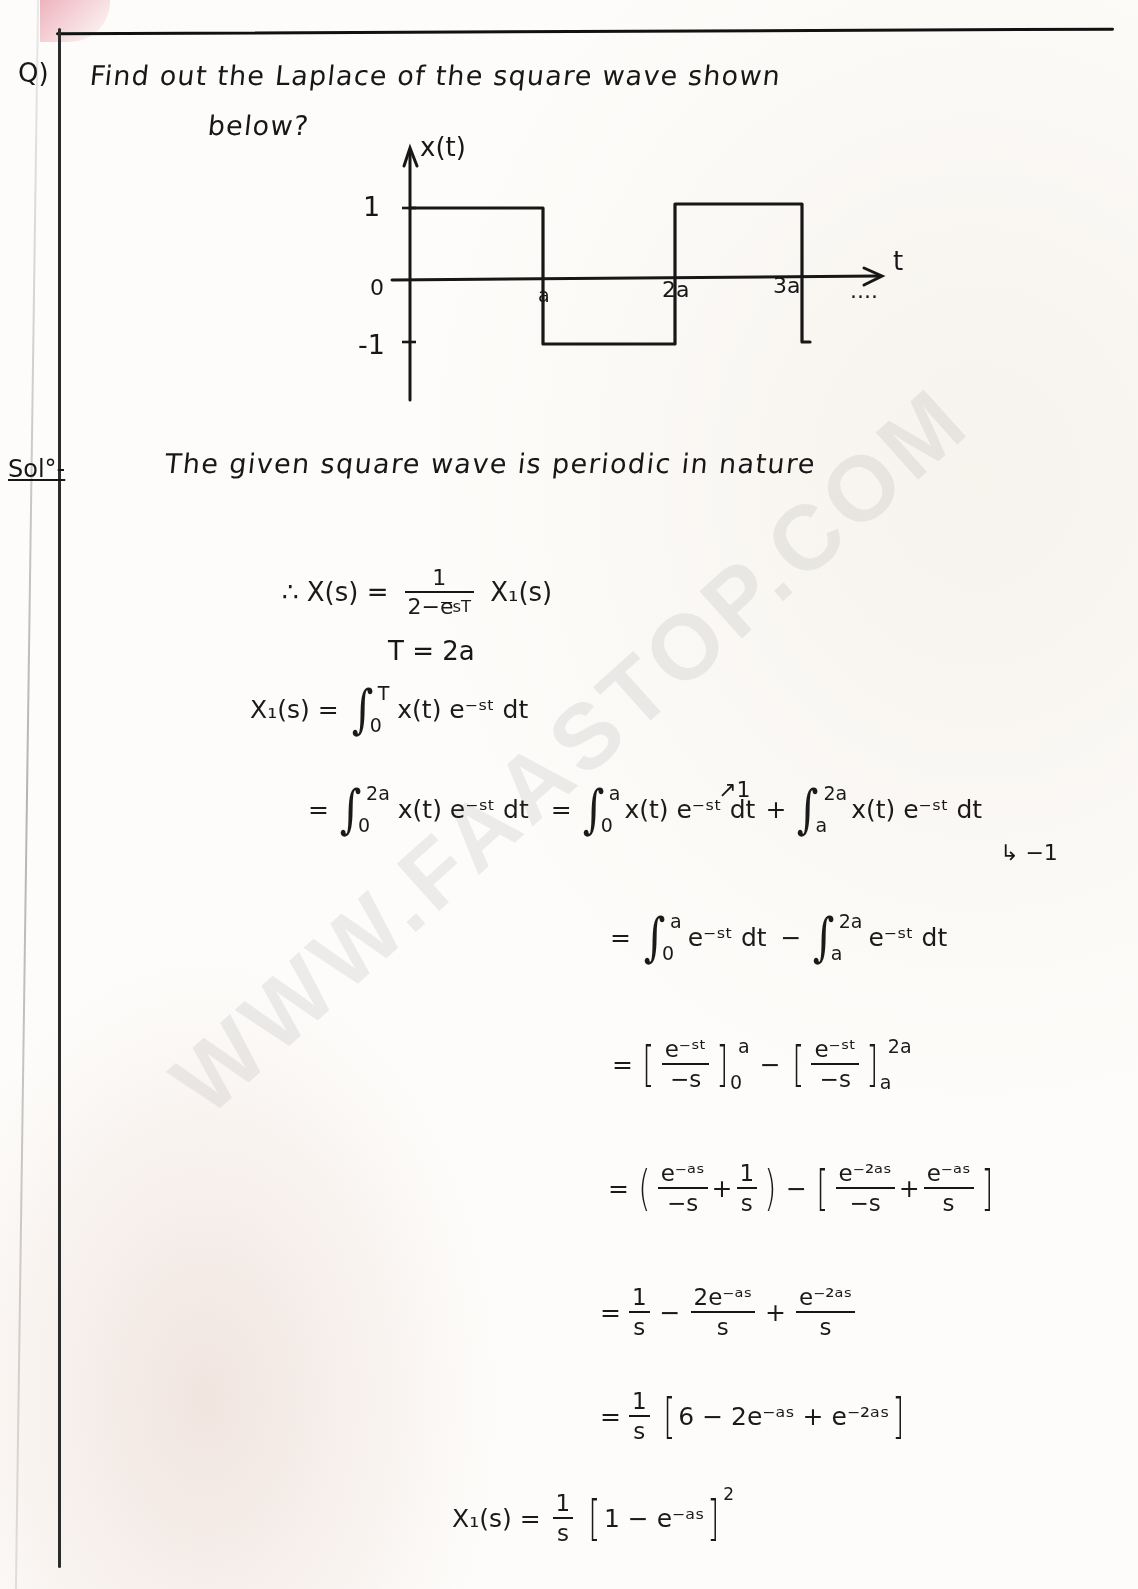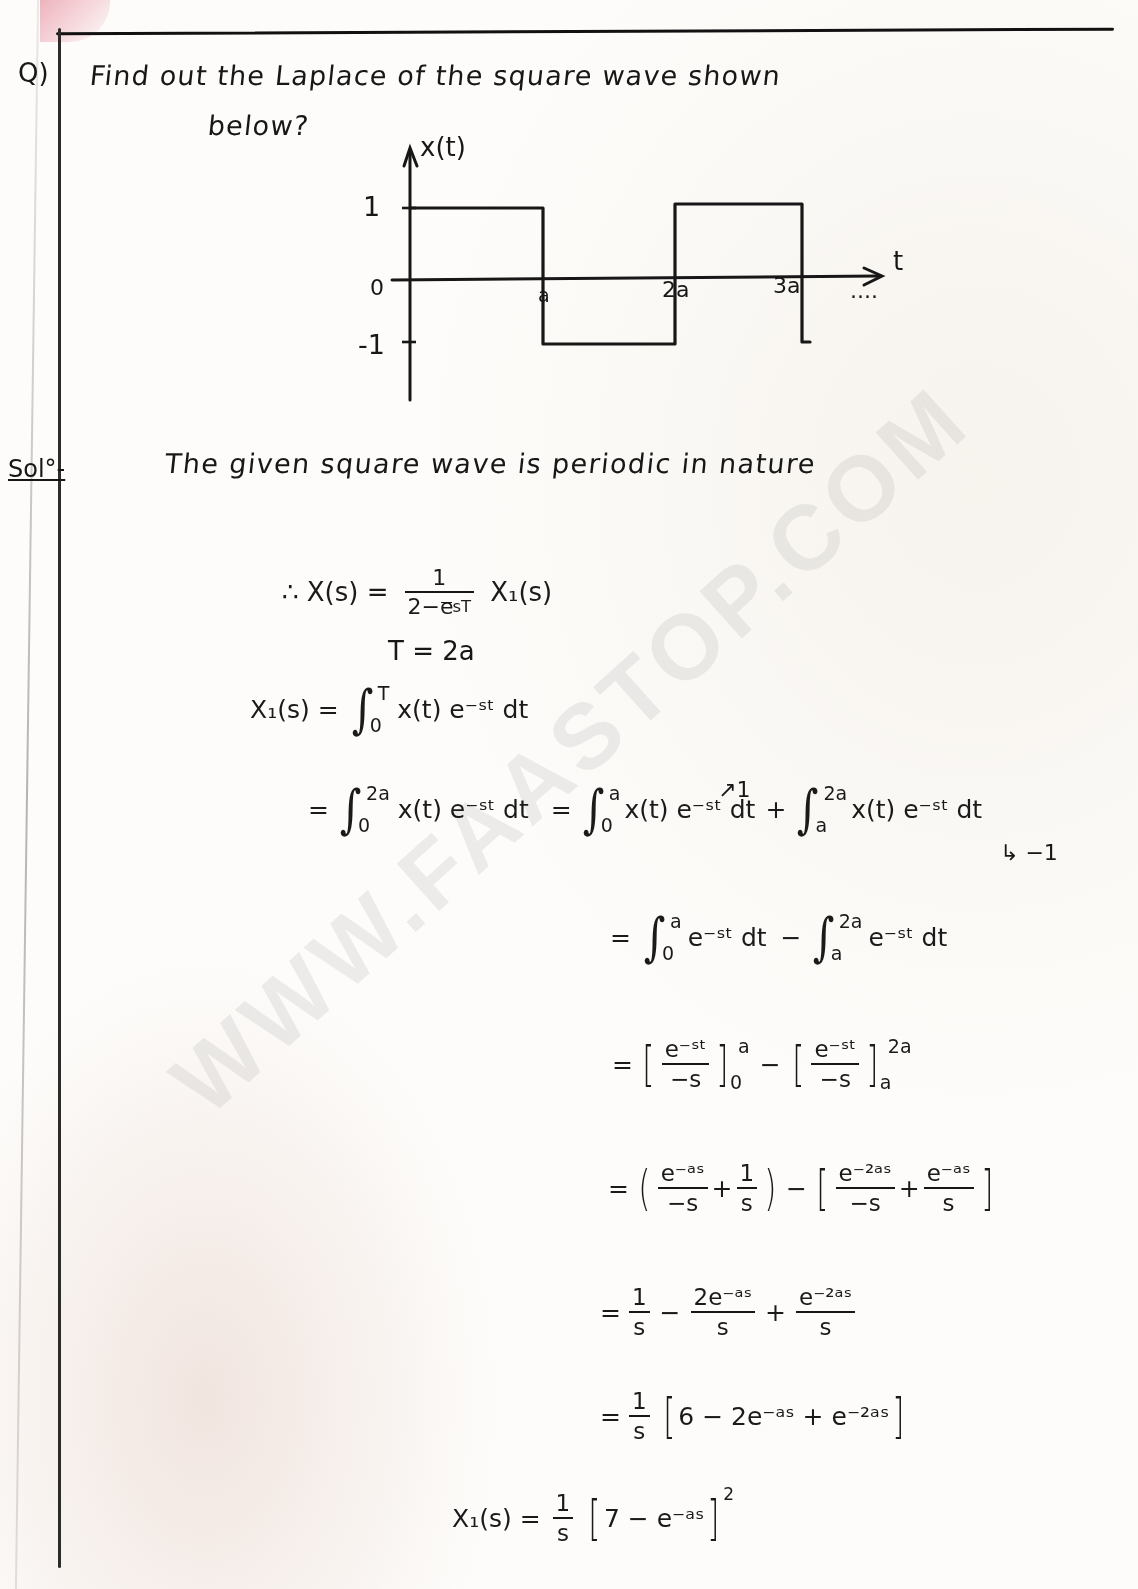--- a/index.html
+++ b/index.html
@@ -369,19 +369,19 @@
 
   <div class="math" style="left:452px; top:1490px; font-size:25px;">
     <span class="row">
       <span>X₁(s) =</span>
       <span class="frac" style="font-size:23px; margin-left:12px;">
         <span class="num">1</span>
         <span class="bar"></span>
         <span class="den">s</span>
       </span>
       <span class="brk" style="margin-left:8px;">[</span>
-      <span>7 − e⁻ᵃˢ</span>
+      <span>1 − e⁻ᵃˢ</span>
       <span class="brk">]</span>
       <span style="font-size:17px; align-self:flex-start; margin-top:-6px;">2</span>
     </span>
   </div>
 
 </div>
 
 </body></html>

